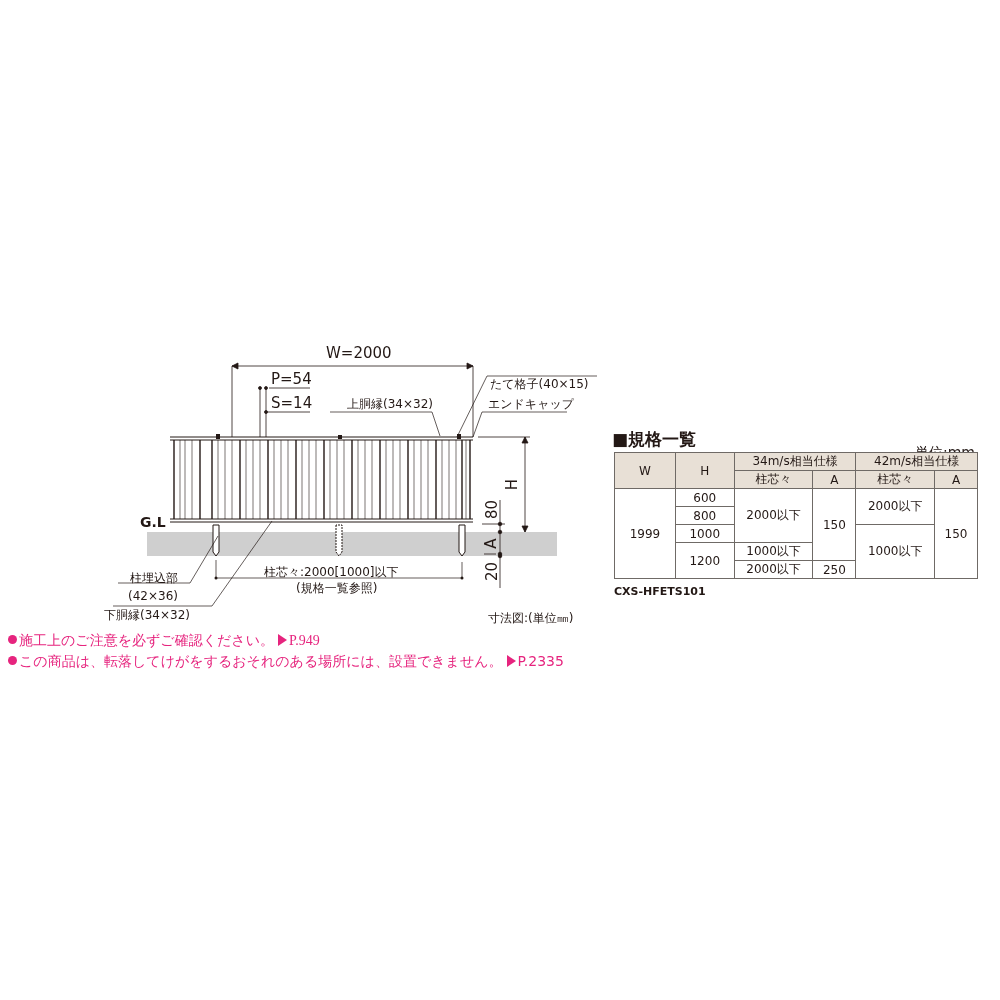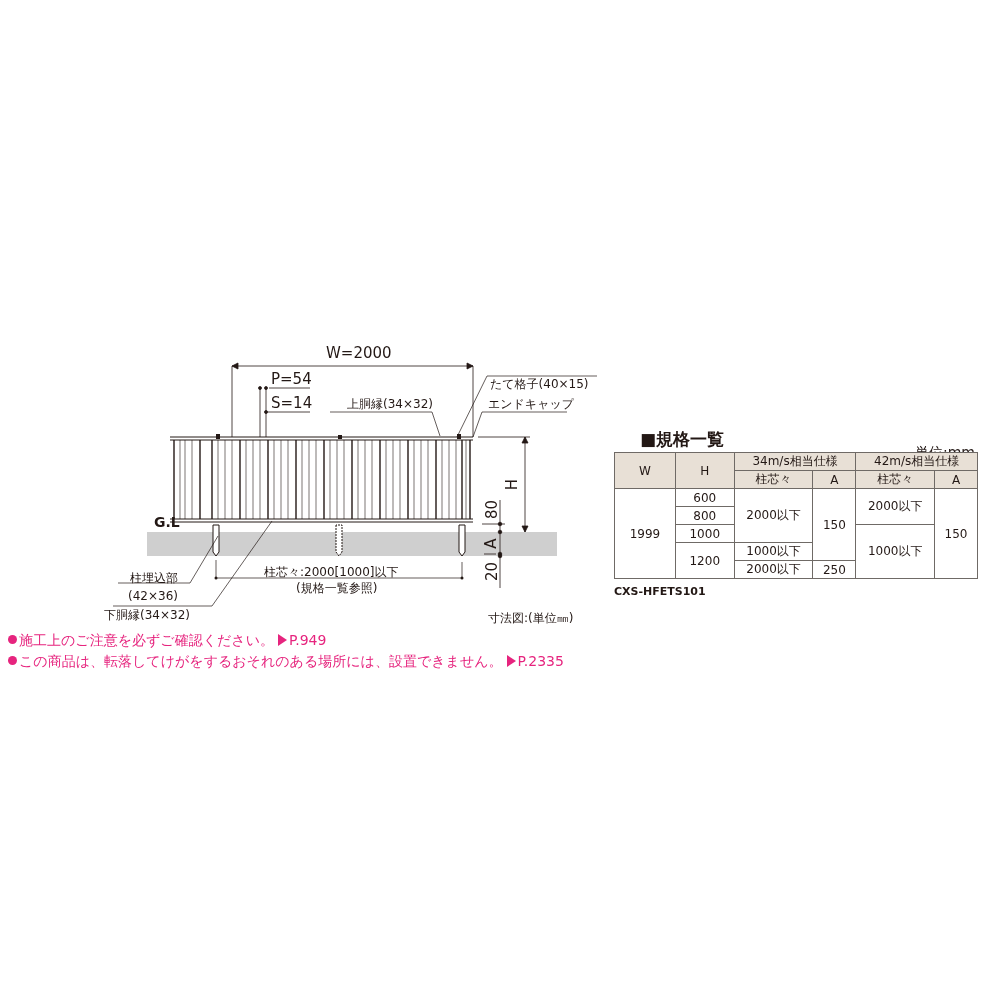--- a/index.html
+++ b/index.html
@@ -4,21 +4,21 @@
   <style>
     html, body { margin: 0; padding: 0; background: #ffffff; }
     body { width: 1000px; height: 1000px; position: relative; overflow: hidden;
            font-family: "DejaVu Sans", sans-serif; color: #231815; }
     .drawing { position: absolute; left: 0; top: 0; width: 1000px; height: 1000px; }
     .lbl { position: absolute; font-size: 12px; white-space: nowrap; color: #231815; line-height: 1; }
     .big { font-size: 15px; }
     .gl { font-size: 14px; font-weight: bold; }
     .vert { transform: rotate(-90deg); transform-origin: center center; font-size: 15px; }
 
-    .spec-title { position: absolute; left: 612px; top: 428px; font-size: 17px; font-weight: bold; margin-left: 28px; }
+    .spec-title { position: absolute; left: 612px; top: 428px; font-size: 17px; font-weight: bold; }
     .spec-unit { position: absolute; left: 915px; top: 432px; font-size: 14px; margin-top: 12px; }
     table.spec { position: absolute; left: 614px; top: 452px; width: 364px; border-collapse: collapse;
                  font-size: 12px; text-align: center; }
     table.spec td, table.spec th { border: 1px solid #6f6a66; padding: 0; font-weight: normal; }
     table.spec thead th { background: #e8e0d6; height: 17px; }
     table.spec tbody td { height: 17px; }
     .thin-top { border-top: 1px solid #bdb8b3 !important; }
     .model { position: absolute; left: 614px; top: 585px; font-size: 11px; font-weight: bold; text-align: right; }
     .unit-note { position: absolute; left: 488px; top: 610px; font-size: 12px; }
 
@@ -155,21 +155,21 @@
     <line x1="484" y1="554" x2="496" y2="554"></line>
   </g>
 </svg>
 
 <div class="lbl big" style="left:326px;top:346px;">W=2000</div>
 <div class="lbl big" style="left:271px;top:372px;">P=54</div>
 <div class="lbl big" style="left:271px;top:396px;">S=14</div>
 <div class="lbl" style="left:330px;top:398px;margin-left:17px;">上胴縁(34×32)</div>
 <div class="lbl" style="left:490px;top:378px;">たて格子(40×15)</div>
 <div class="lbl" style="left:488px;top:398px;">エンドキャップ</div>
-<div class="lbl gl" style="left:154px;top:515px;">G.L</div>
+<div class="lbl gl" style="left:140px;top:515px;">G.L</div>
 <div class="lbl vert" style="left:507px;top:477px;">H</div>
 <div class="lbl vert" style="left:483px;top:502px;">80</div>
 <div class="lbl vert" style="left:486px;top:536px;">A</div>
 <div class="lbl vert" style="left:483px;top:564px;">20</div>
 <div class="lbl" style="left:264px;top:566px;">柱芯々:2000[1000]以下</div>
 <div class="lbl" style="left:296px;top:582px;">(規格一覧参照)</div>
 <div class="lbl" style="left:130px;top:572px;">柱埋込部</div>
 <div class="lbl" style="left:128px;top:590px;">(42×36)</div>
 <div class="lbl" style="left:104px;top:609px;">下胴縁(34×32)</div>
 <div class="unit-note">寸法図:(単位㎜)</div>
@@ -220,18 +220,18 @@
       <td>1000以下</td>
     </tr>
     <tr>
       <td>2000以下</td>
       <td>250</td>
     </tr>
   </tbody>
 </table>
 <div class="model">CXS-HFETS101</div>
 
-<div class="notice" style="top:632px;">
+<div class="notice" style="top:632px;font-family:Liberation Serif, serif;">
   <span class="bullet"></span><span>施工上のご注意を必ずご確認ください。</span><span class="tri"></span><span>P.949</span>
 </div>
 <div class="notice" style="top:653px;">
   <span class="bullet"></span><span>この商品は、転落してけがをするおそれのある場所には、設置できません。</span><span class="tri"></span><span>P.2335</span>
 </div>
 
 </body></html>

